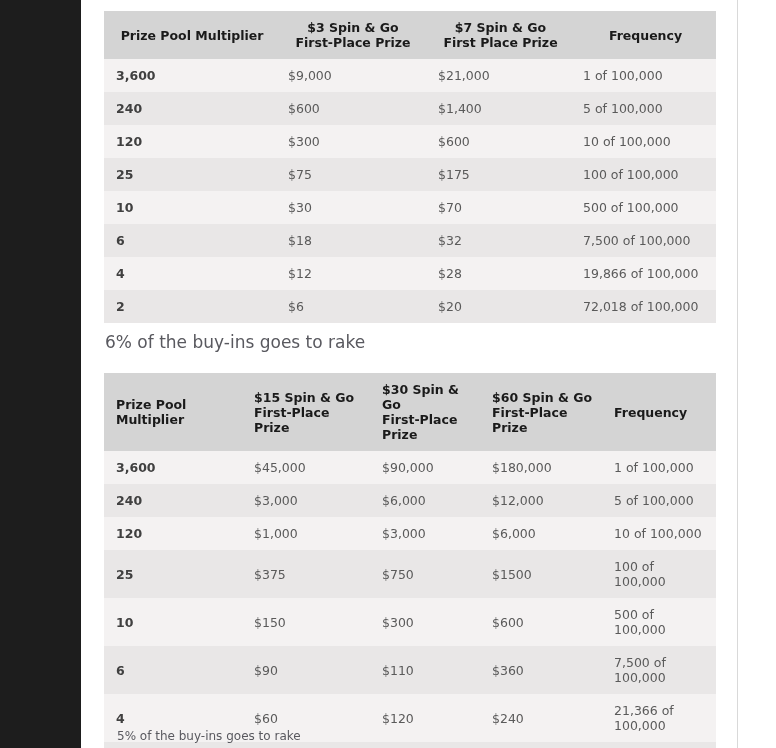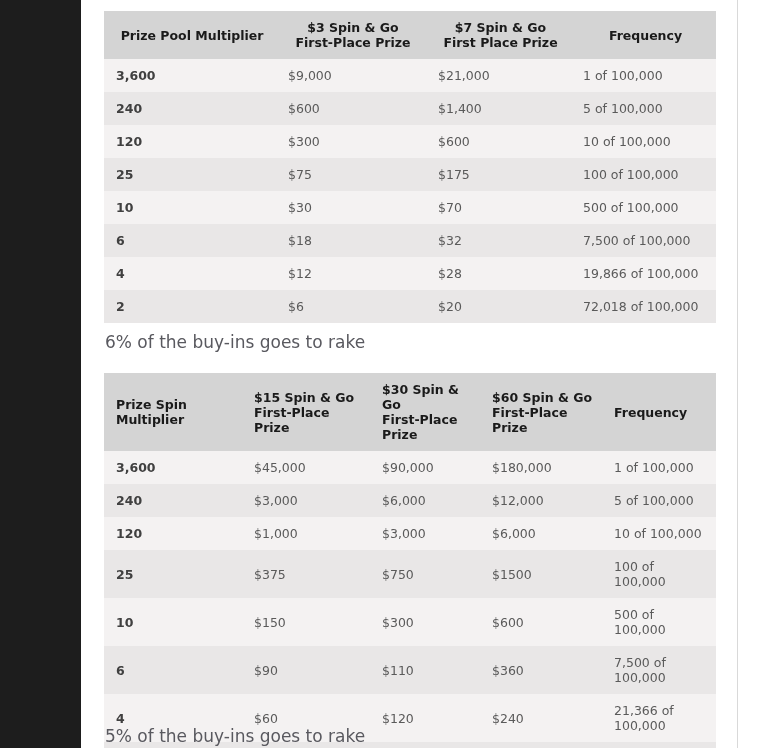--- a/index.html
+++ b/index.html
@@ -113,23 +113,23 @@
     position: absolute;
     left: 1px;
     top: 334px;
     font-size: 17px;
     color: #59595f;
     line-height: 16px;
   }
   .table-wrap-2 { position: absolute; left: 0; top: 373px; }
   .note-2 {
     position: absolute;
-    left: 1px;
+    left: 13px;
     top: 728px;
-    font-size: 17px;
+    font-size: 12px;
     color: #59595f;
     line-height: 16px;
   }
   .hdr-line { display: block; }
 </style>
 </head>
 <body>
 
 <div class="page">
 
@@ -226,21 +226,21 @@
           <colgroup>
             <col class="c1">
               <col class="c2">
               <col class="c3">
               <col class="c4">
               <col class="c5">
           </colgroup>
           <thead>
             <tr>
               <th class="c1">
-                <span class="hdr-line">Prize Spin</span>
+                <span class="hdr-line">Prize Pool</span>
                 <span class="hdr-line">Multiplier</span>
               </th>
               <th class="c2">
                 <span class="hdr-line">$15 Spin &amp; Go</span>
                 <span class="hdr-line">First-Place</span>
                 <span class="hdr-line">Prize</span>
               </th>
               <th class="c3">
                 <span class="hdr-line">$30 Spin &amp; Go</span>
                 <span class="hdr-line">First-Place</span>

